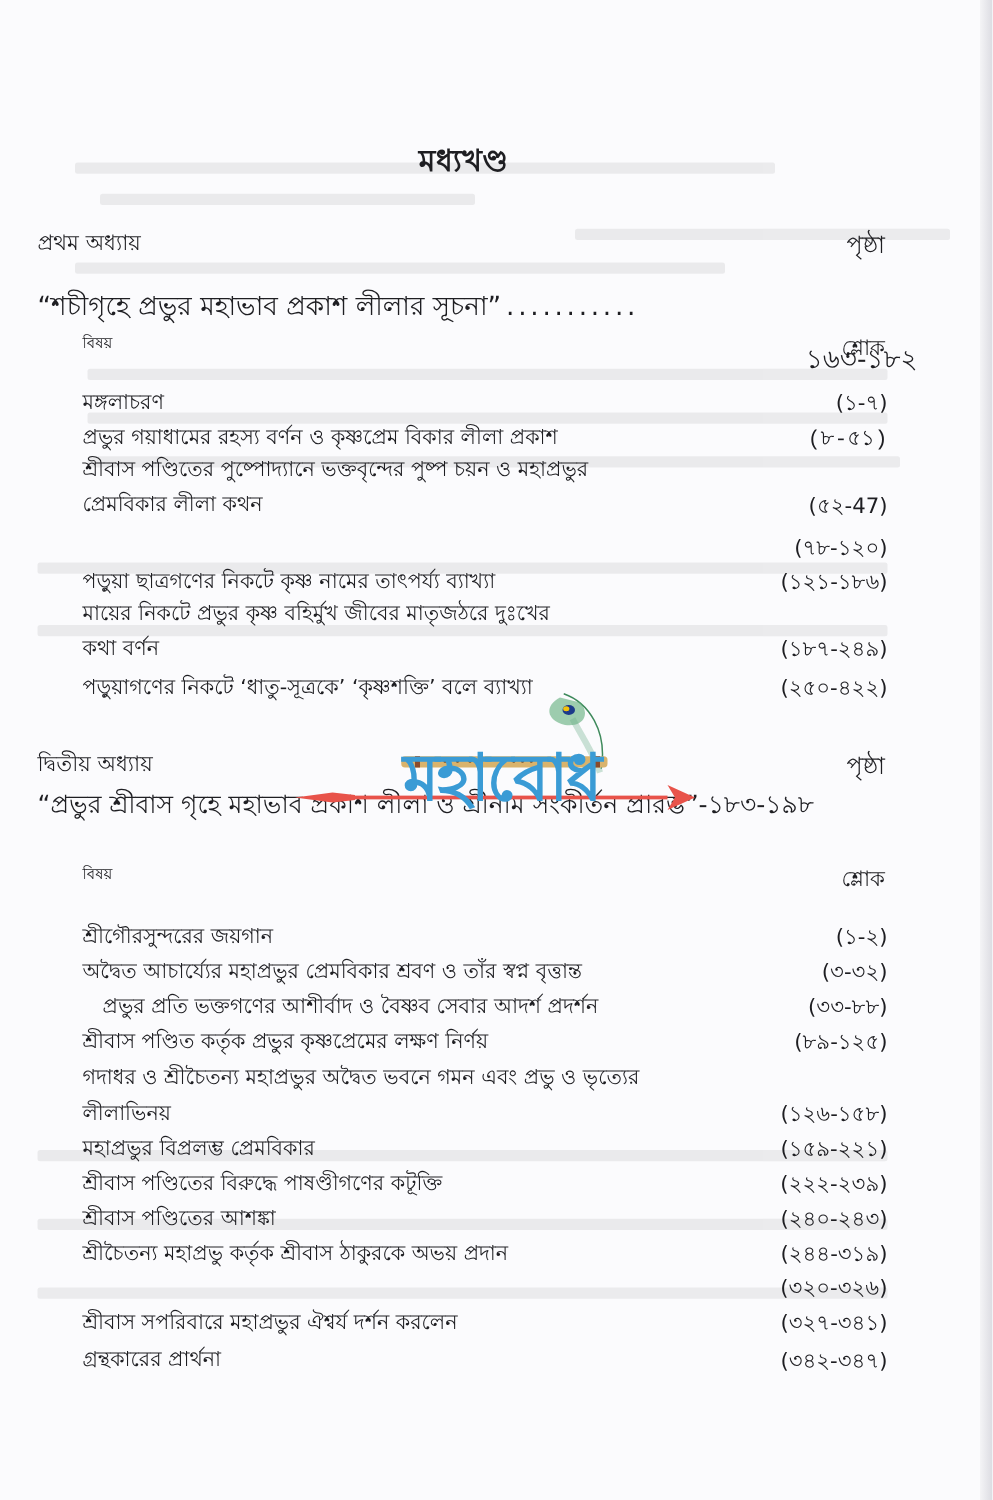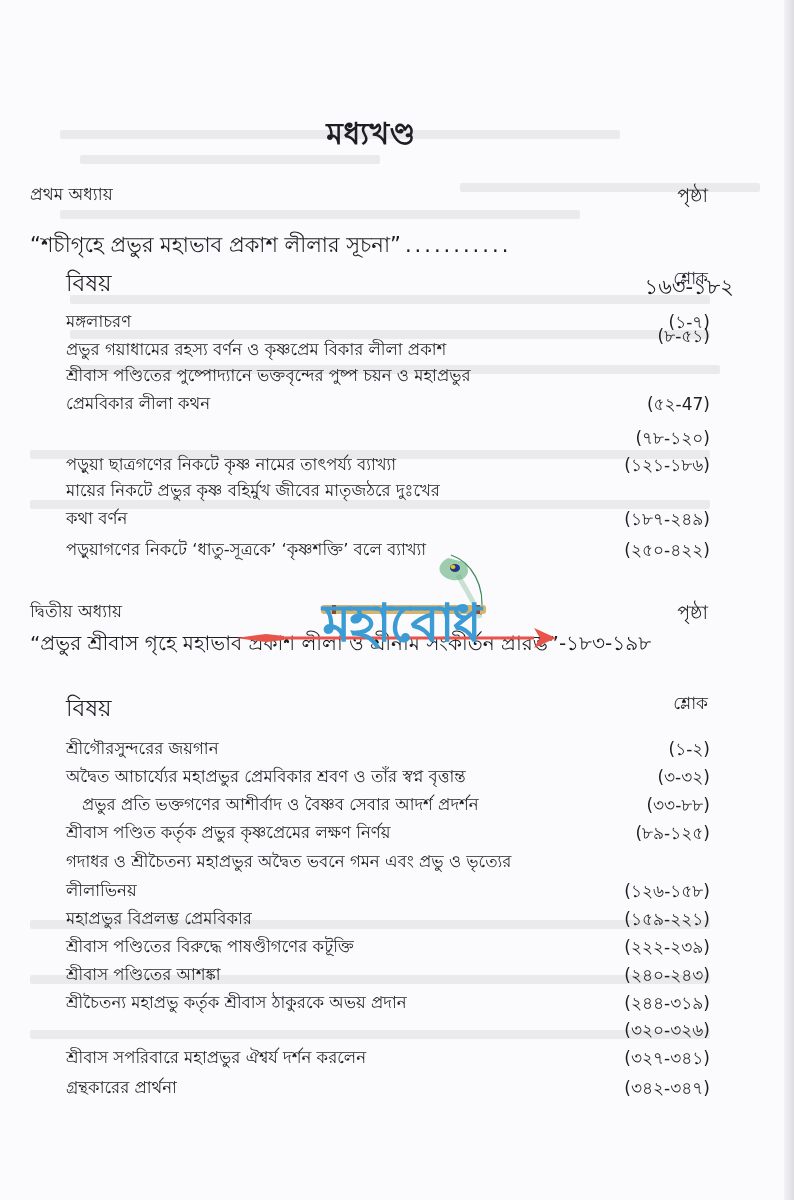--- a/index.html
+++ b/index.html
@@ -8,28 +8,28 @@
       background: #fbfbfd;
       font-family: "DejaVu Sans", "Liberation Sans", sans-serif;
       color: #1e1e22;
       position: relative;
     }
     .page { position: absolute; left: 0; top: 0; width: 794px; height: 1200px; }
     .ghost { position:absolute; left:0; top:0; width:794px; height:1200px; pointer-events:none; opacity:0.08; }
     .ghost div { position:absolute; height:9px; background:#333; border-radius:2px; }
     .rightedge { position:absolute; right:0; top:0; width:10px; height:1200px; background:linear-gradient(to right,#f4f4f6,#dcdce2); }
 
-    .title { position:absolute; left:0; width:742px; top:110px; text-align:center; font-size:30px; font-weight:bold; letter-spacing:0.5px; }
+    .title { position:absolute; left:0; width:742px; top:110px; text-align:center; font-size:24px; font-weight:bold; letter-spacing:0.5px; }
     .lbl { position:absolute; left:0; font-size:17px; white-space:nowrap; }
     .rgt { position:absolute; right:0; font-size:17px; white-space:nowrap; }
     .chap-title { position:absolute; left:30px; font-size:21px; white-space:nowrap; }
     .chap-page { position:absolute; right:60px; font-size:21px; white-space:nowrap; }
     .item { position:absolute; left:66px; font-size:16.5px; white-space:nowrap; }
     .range { position:absolute; right:84px; font-size:17px; white-space:nowrap; text-align:right; }
-    .vis { position:absolute; left:66px; font-size:23px; }
+    .vis { position:absolute; left:66px; font-size:12px; }
     .shl { position:absolute; right:86px; font-size:17px; }
 
     .logo { position:absolute; left:236px; top:585px; width:330px; height:85px; pointer-events:none; }
   </style>
 </head>
 <body>
 
 <div class="page">
   <div class="ghost">
     <div style="left:60px;top:130px;width:560px"></div>
@@ -56,21 +56,21 @@
   </div>
   <div class="chap-page" style="top:239px;margin-top:32px;">১৬৩-১৮২</div>
 
   <div class="vis" style="top:265px;">বিষয়</div>
   <div class="shl" style="top:265px;">শ্লোক</div>
 
   <div class="item" style="top:309px;">মঙ্গলাচরণ</div>
   <div class="range" style="top:309px;">(১-৭)</div>
 
   <div class="item" style="top:337px;">প্রভুর গয়াধামের রহস্য বর্ণন ও কৃষ্ণপ্রেম বিকার লীলা প্রকাশ</div>
-  <div class="range" style="top:323px;">(৮-৫১)</div>
+  <div class="range" style="top:337px;font-family:Liberation Mono, monospace;">(৮-৫১)</div>
 
   <div class="item" style="top:363px;">শ্রীবাস পণ্ডিতের পুষ্পোদ্যানে ভক্তবৃন্দের পুষ্প চয়ন ও মহাপ্রভুর</div>
   <div class="item" style="top:391px;">প্রেমবিকার লীলা কথন</div>
   <div class="range" style="top:391px;">(৫২-47)</div>
 
   <div class="range" style="top:425px;">(৭৮-১২০)</div>
 
   <div class="item" style="top:452px;">পড়ুয়া ছাত্রগণের নিকটে কৃষ্ণ নামের তাৎপর্য্য ব্যাখ্যা</div>
   <div class="range" style="top:452px;">(১২১-১৮৬)</div>
 

